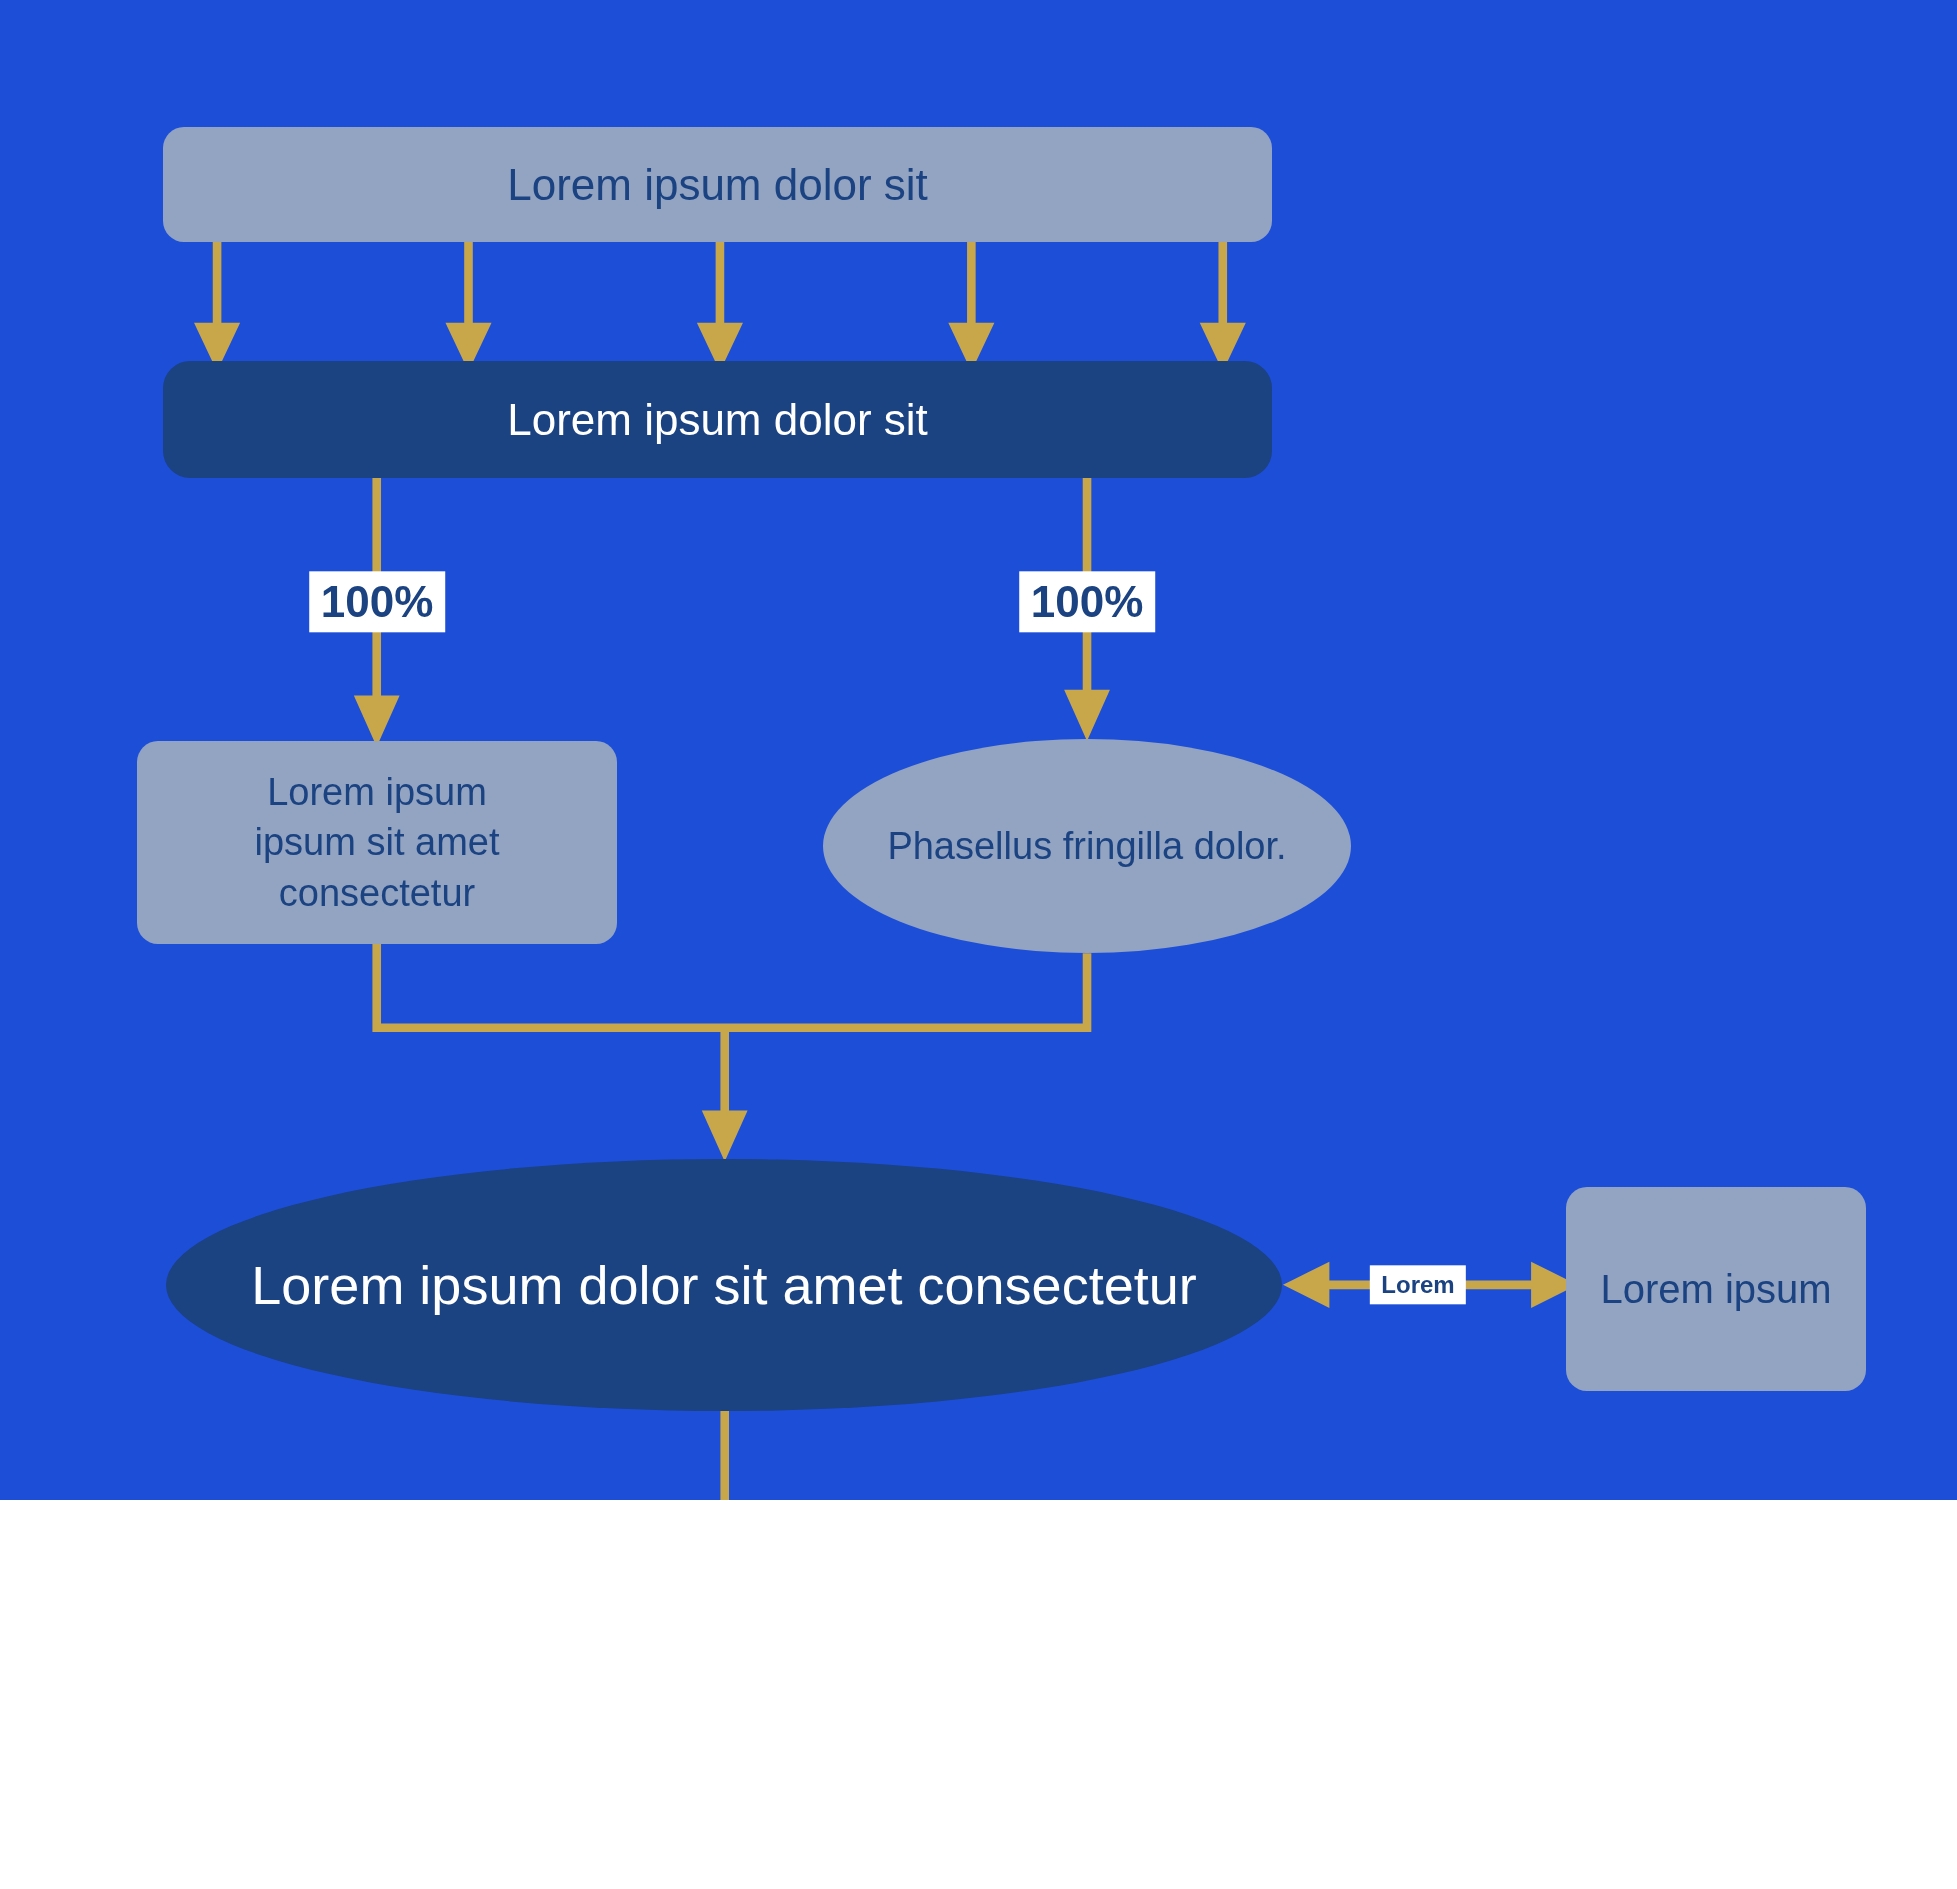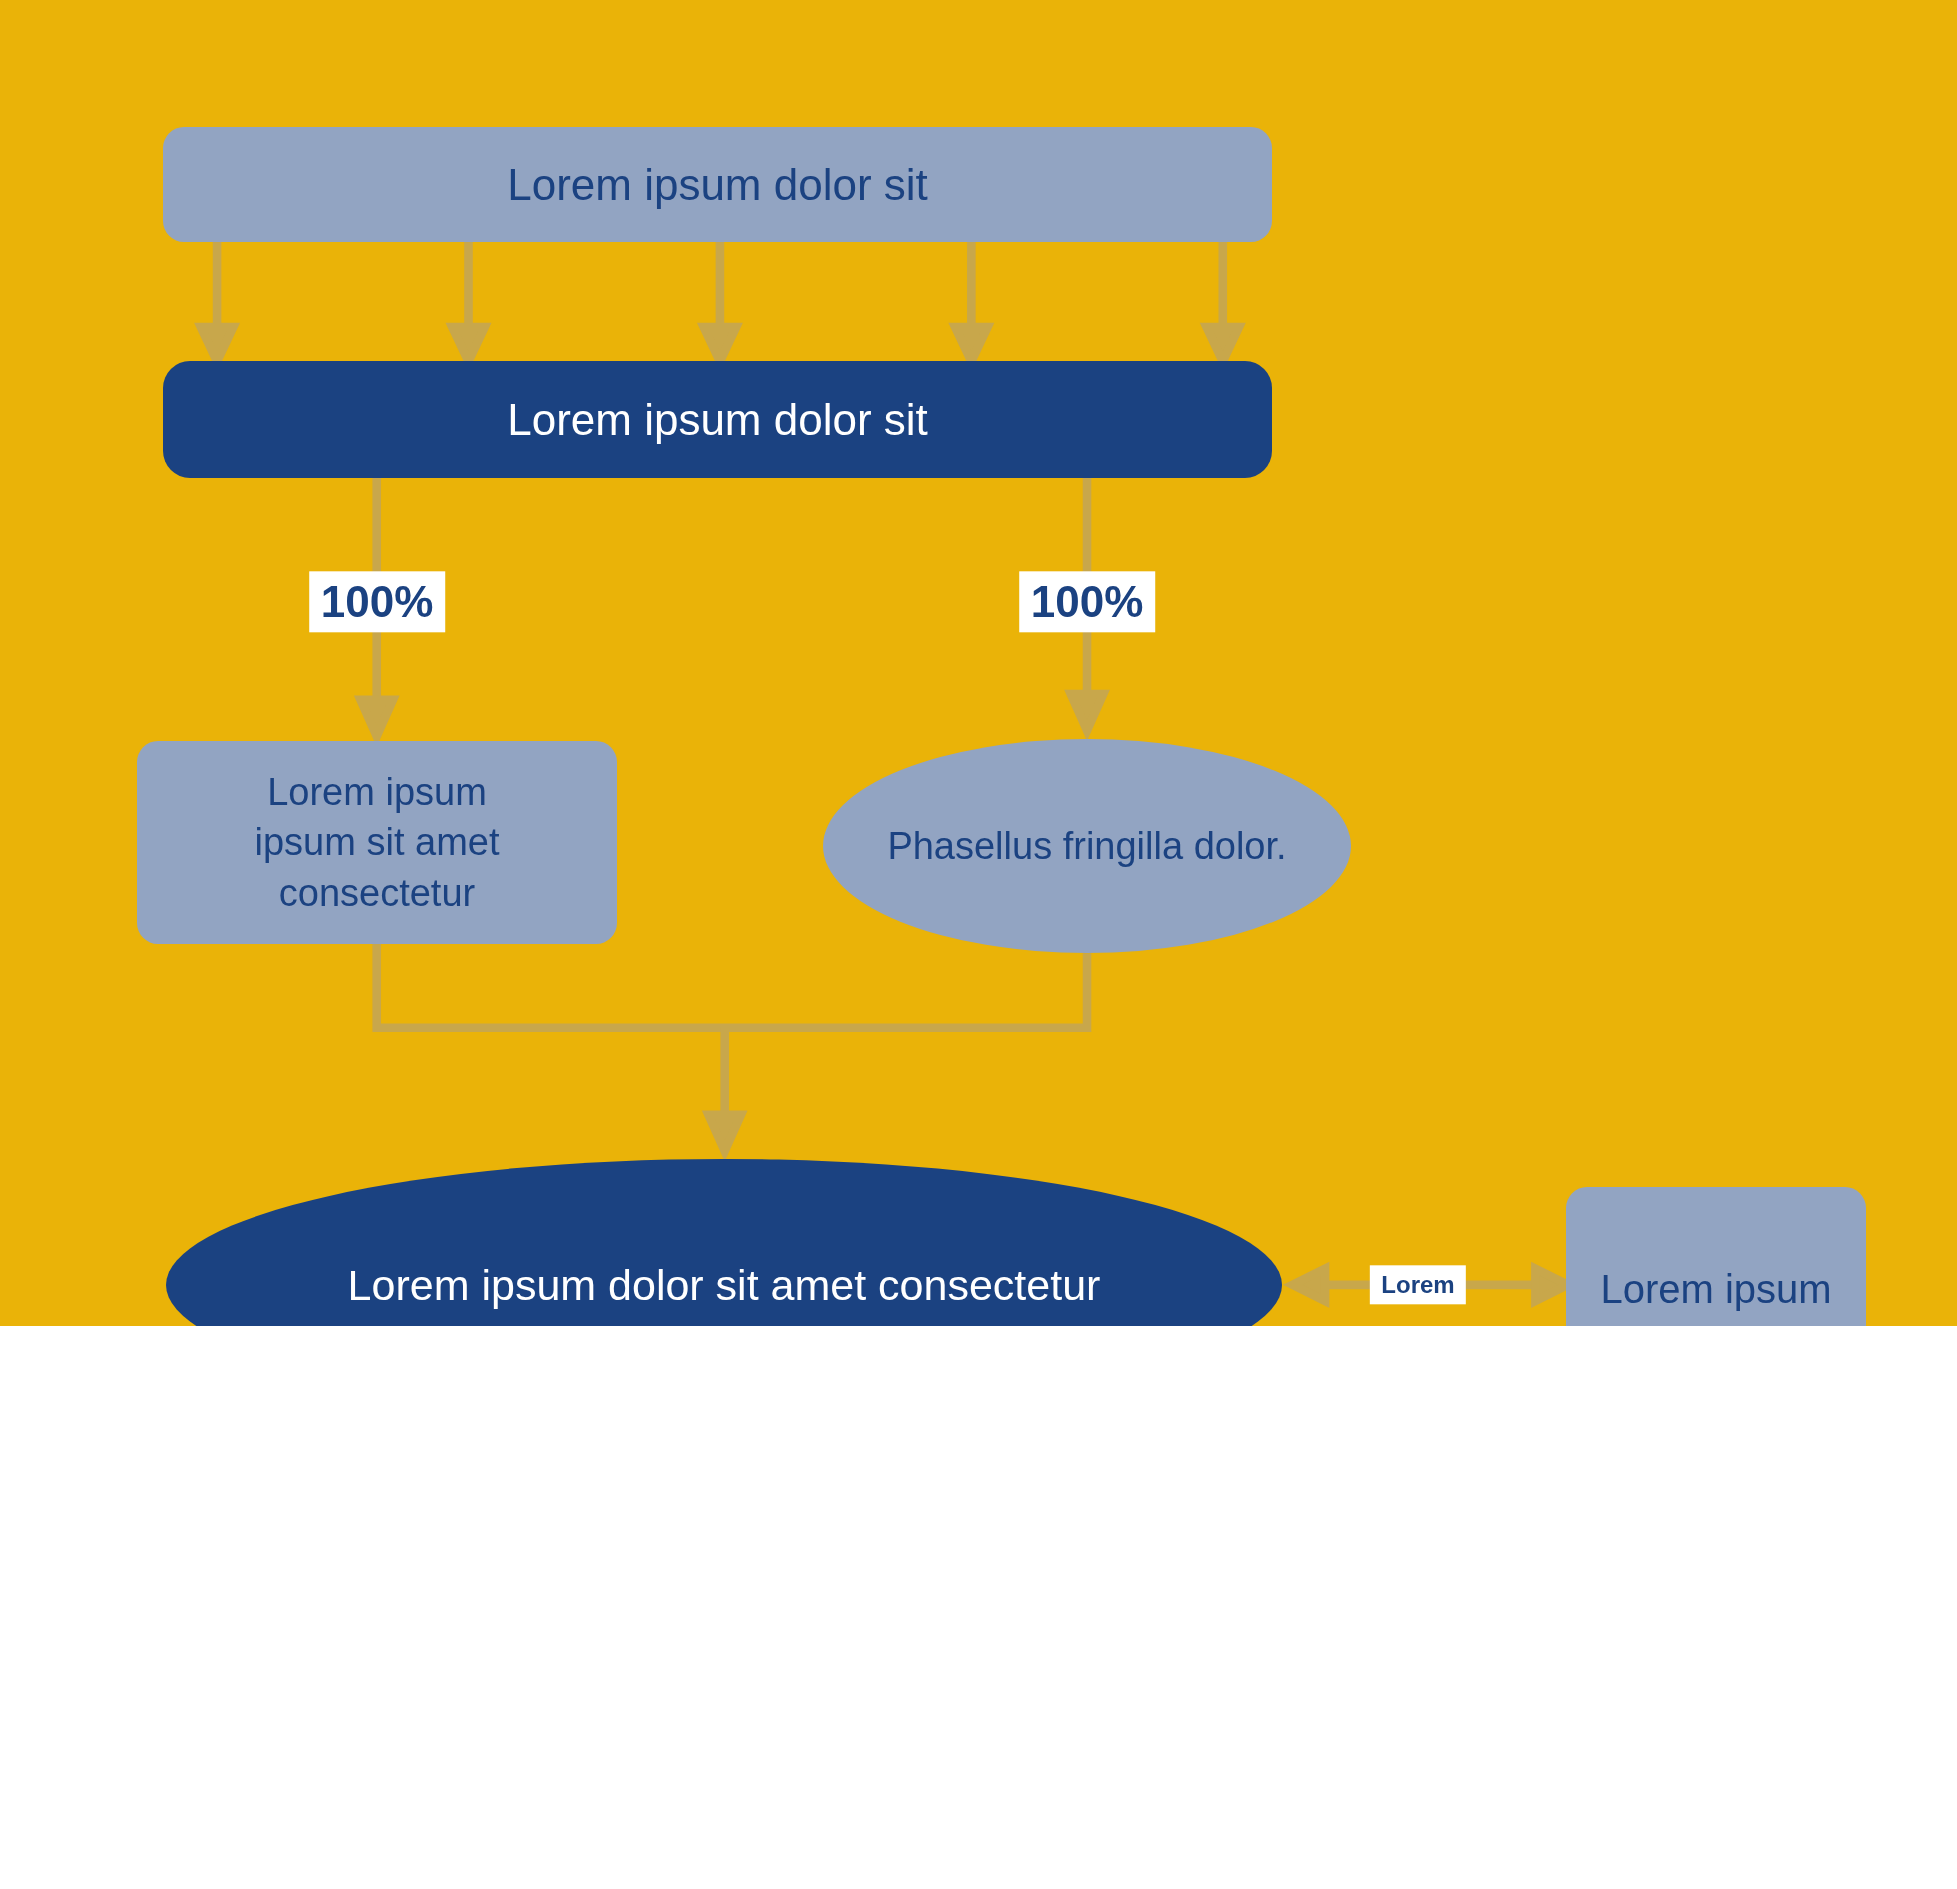--- a/index.html
+++ b/index.html
@@ -2,22 +2,22 @@
 <html><head>
 <meta charset="utf-8">
 <style>
   * { margin: 0; padding: 0; box-sizing: border-box; }
   html, body { background: #ffffff; }
   body { font-family: "Liberation Sans", sans-serif; }
 
   .canvas {
     position: relative;
     width: 1958px;
-    height: 1326px;
-    background: #eab308;
+    height: 1500px;
+    background: #1d4ed8;
     overflow: hidden;
   }
 
   .connectors {
     position: absolute;
     left: 0; top: 0;
     width: 1958px; height: 1890px;
   }
 
   .node {
@@ -50,21 +50,21 @@
 
   .right-ellipse {
     left: 823px; top: 739px; width: 528px; height: 214px;
     background: #92a4c2; border-radius: 50%;
     font-size: 38px;
   }
 
   .big-ellipse {
     left: 166px; top: 1159px; width: 1116px; height: 252px;
     background: #1b4281; border-radius: 50%;
-    color: #ffffff; font-size: 43px;
+    color: #ffffff; font-size: 54px;
   }
 
   .side-box {
     left: 1566px; top: 1187px; width: 300px; height: 204px;
     background: #92a4c2; border-radius: 21px;
     font-size: 40px;
   }
 
   .float-label {
     position: absolute;

